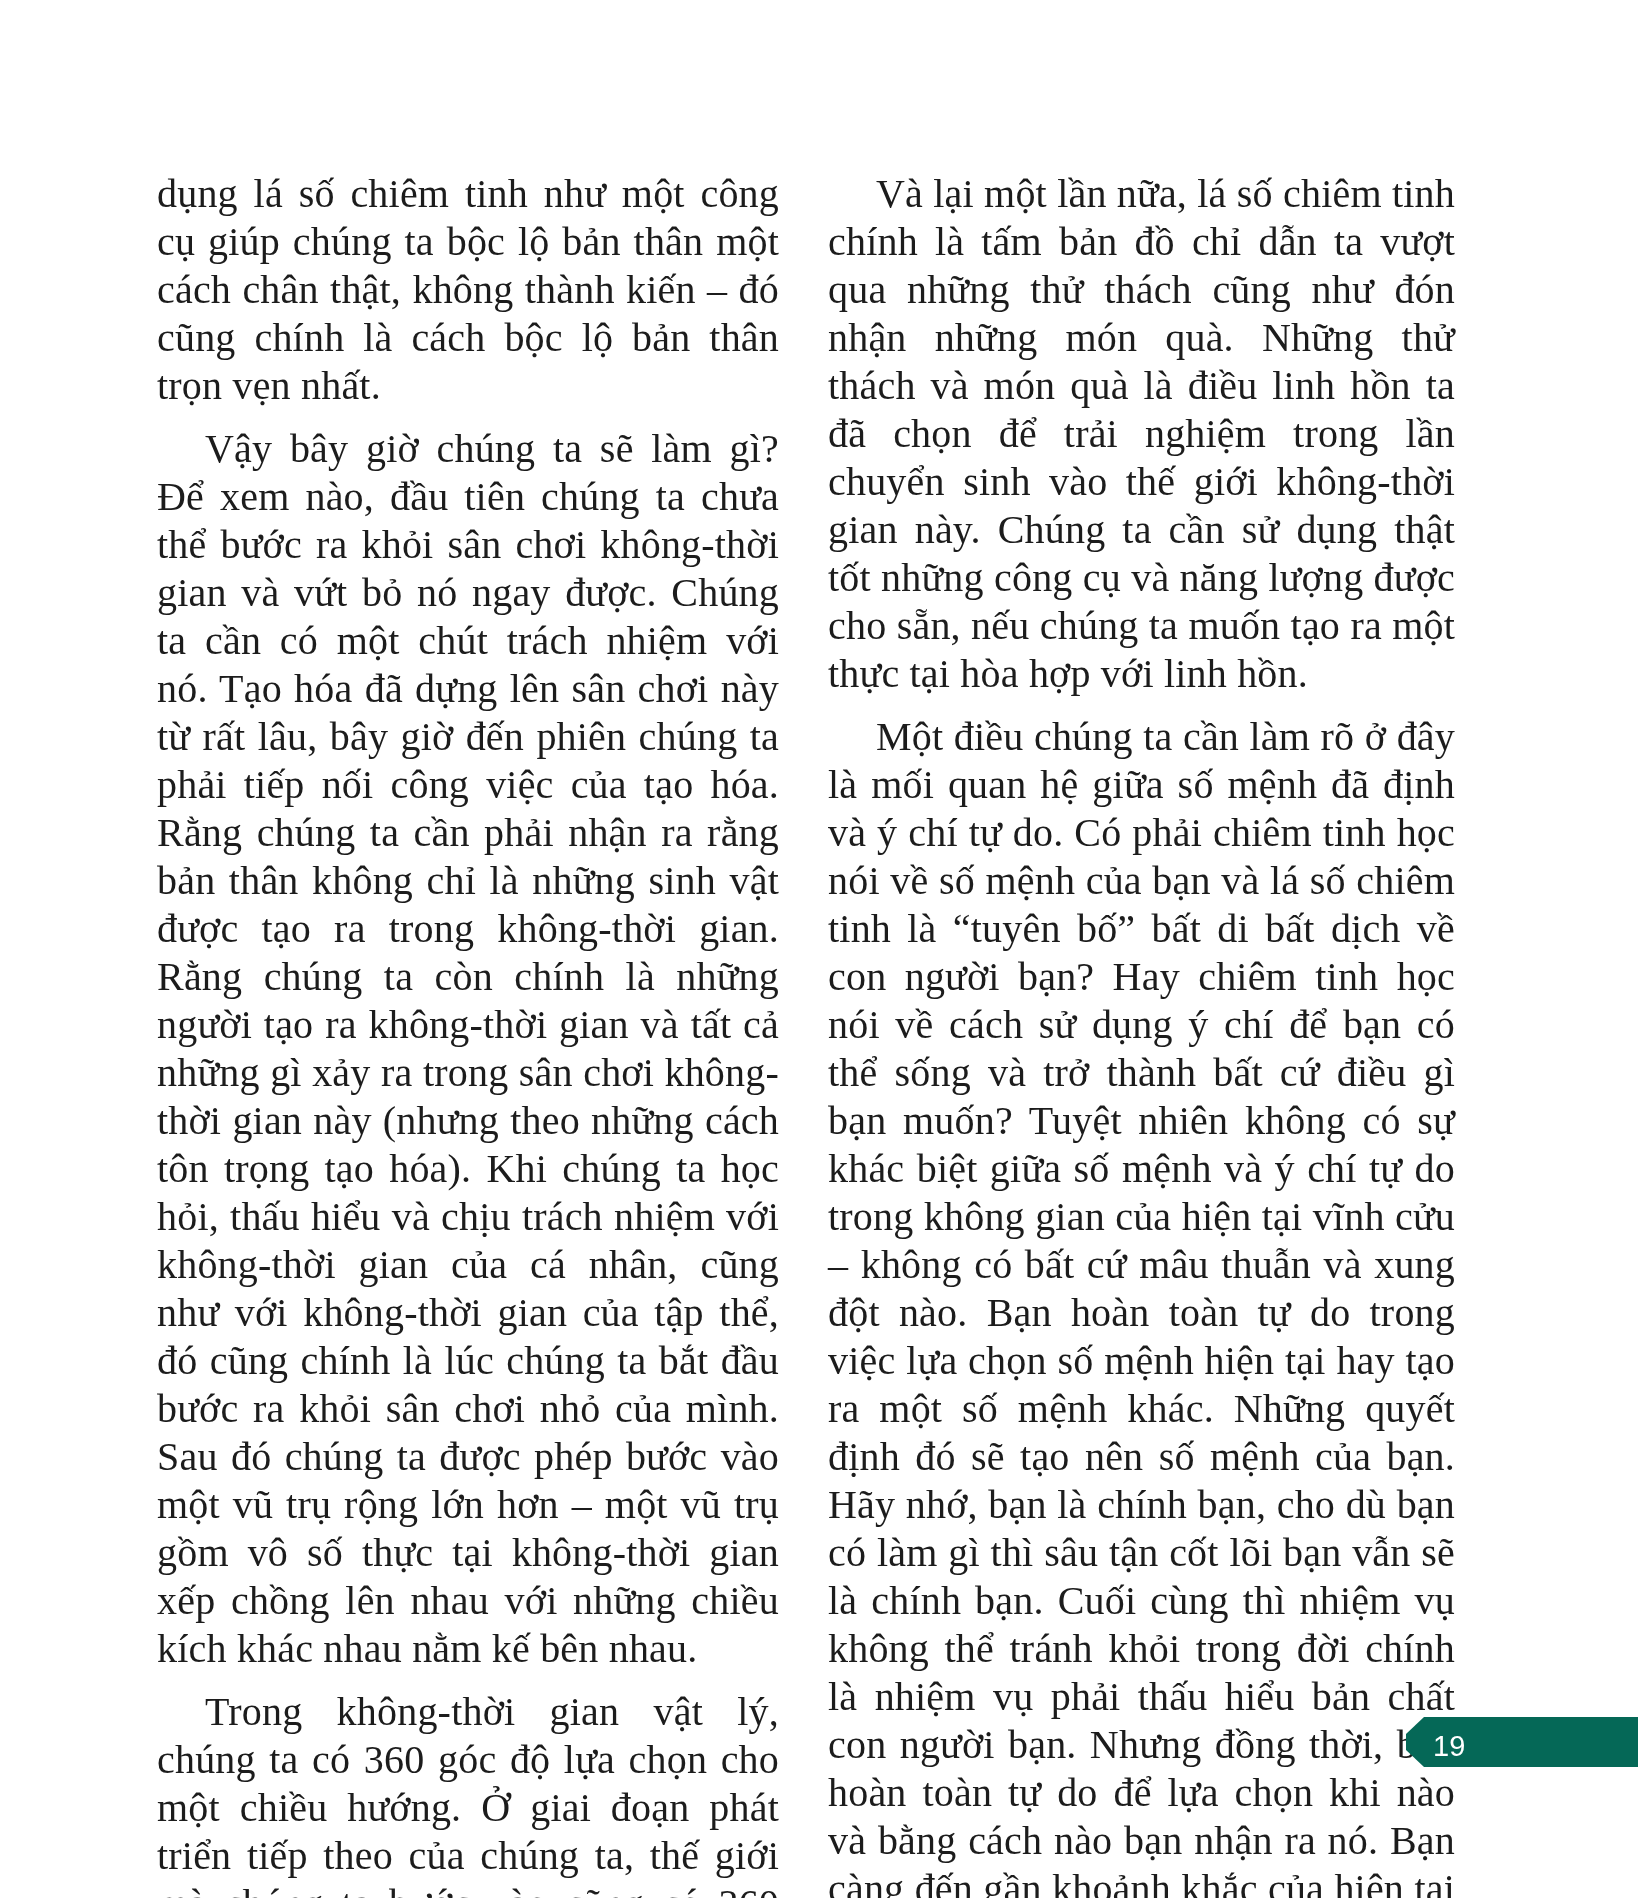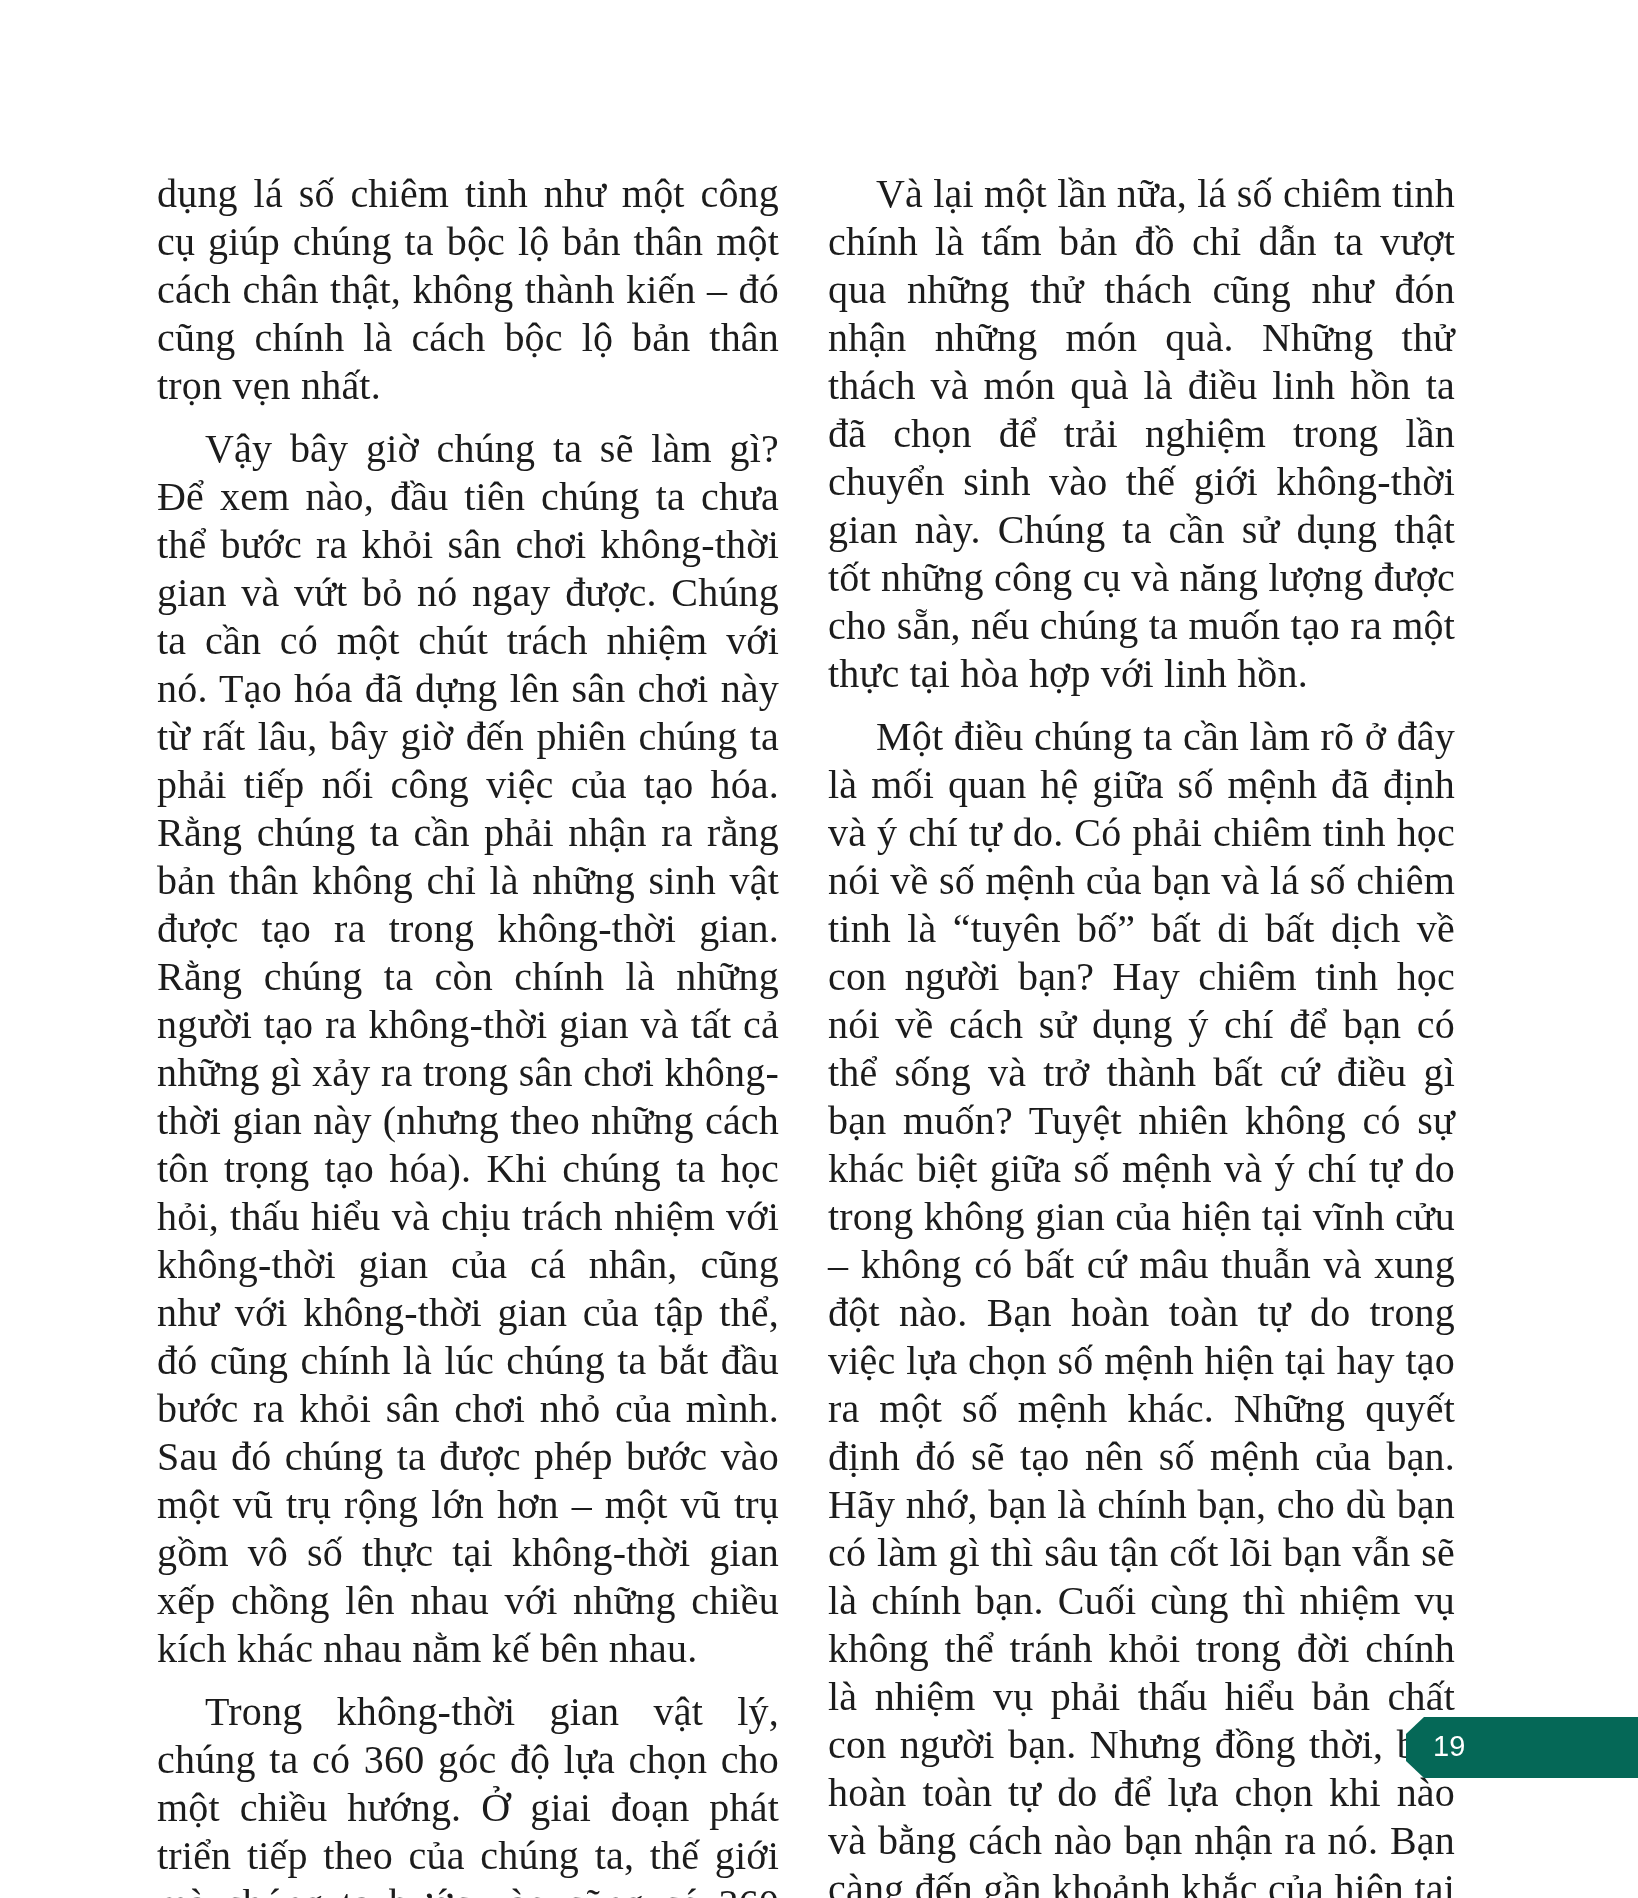--- a/index.html
+++ b/index.html
@@ -39,21 +39,21 @@
     letter-spacing: 0.2px;
   }
   .col p.indent {
     text-indent: 48px;
   }
   .page-tab {
     position: absolute;
     left: 1406px;
     top: 1717px;
     width: 232px;
-    height: 61px;
+    height: 50px;
     background: #056857;
     clip-path: polygon(18px 0, 100% 0, 100% 100%, 18px 100%, 0 calc(100% - 17px), 0 17px);
   }
   .page-tab .num {
     display: block;
     padding-left: 27px;
     font-family: "Liberation Sans", sans-serif;
     font-size: 29px;
     line-height: 58px;
     color: #ffffff;

